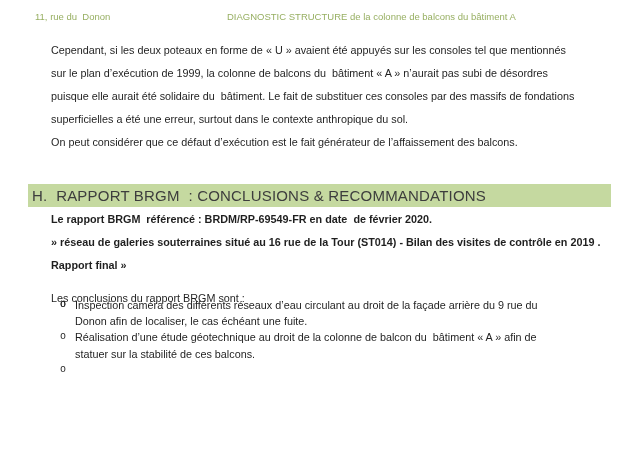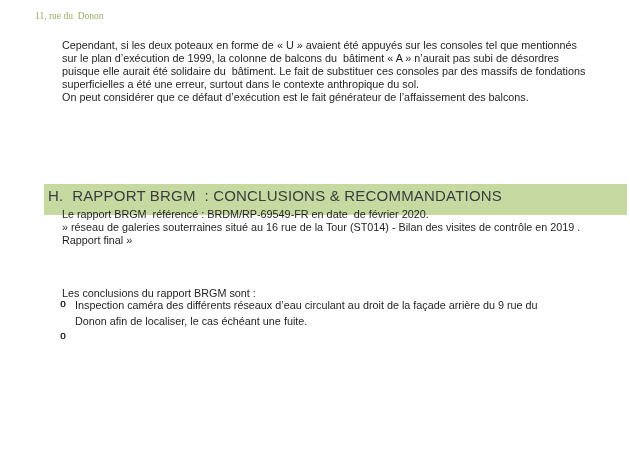--- a/index.html
+++ b/index.html
@@ -15,54 +15,54 @@
   .pre { white-space: pre-wrap; }
 
   
   .hdr {
     position: absolute;
     top: 11px;
     font-size: 9.5px;
     color: #97af62;
     white-space: pre;
   }
-  .hdr-left  { left: 35px; font-family: Liberation Serif, serif; }
+  .hdr-left  { left: 35px; }
   .hdr-right { left: 227px; }
 
   
   .body-text {
     position: absolute;
-    left: 62px;
+    left: 51px;
     width: 562px;
     font-size: 10.8px;
-    line-height: 13px;
+    line-height: 23px;
     color: #1f1f1f;
   }
   .intro { top: 39px; }
 
   
   .section-bar {
     position: absolute;
     top: 184px;
-    left: 44px;
+    left: 28px;
     width: 583px;
-    height: 31px;
+    height: 23px;
     background: #c5d9a0;
   }
   .section-bar .heading-text {
     display: block;
     padding-left: 4px;
     font-size: 15px;
     line-height: 23px;
     color: #3d3d3d;
     white-space: pre;
     letter-spacing: 0.2px;
   }
 
-  .reference { top: 208px; }
+  .reference { top: 208px; font-weight: bold; }
   .conclusions-intro { top: 279px; margin-top: 8px; }
 
   
   .bullet-list {
     position: absolute;
     top: 297px;
     left: 0;
     width: 630px;
   }
   .bullet-item {
@@ -85,20 +85,21 @@
     width: 545px;
   }
 </style>
 </head>
 <body>
 
 <div class="page">
 
   <span class="hdr hdr-left">11, rue du  Donon</span>
 
+  <span class="hdr hdr-right">DIAGNOSTIC STRUCTURE de la colonne de balcons du bâtiment A</span>
 
   <div class="body-text intro pre">Cependant, si les deux poteaux en forme de « U » avaient été appuyés sur les consoles tel que mentionnés
 sur le plan d’exécution de 1999, la colonne de balcons du  bâtiment « A » n’aurait pas subi de désordres
 puisque elle aurait été solidaire du  bâtiment. Le fait de substituer ces consoles par des massifs de fondations
 superficielles a été une erreur, surtout dans le contexte anthropique du sol.
 On peut considérer que ce défaut d’exécution est le fait générateur de l’affaissement des balcons.</div>
 
   <div class="section-bar">
     <span class="heading-text">H.  RAPPORT BRGM  : CONCLUSIONS &amp; RECOMMANDATIONS</span>
   </div>
@@ -116,20 +117,22 @@
     </div>
 
     <div class="bullet-item">
       <span class="bullet-marker">o</span>
       <div class="bullet-text pre">Inspection caméra des différents réseaux d’eau circulant au droit de la façade arrière du 9 rue du
 Donon afin de localiser, le cas échéant une fuite.</div>
     </div>
 
     <div class="bullet-item">
       <span class="bullet-marker">o</span>
+      <div class="bullet-text pre">Réalisation d’une étude géotechnique au droit de la colonne de balcon du  bâtiment « A » afin de
+statuer sur la stabilité de ces balcons.</div>
     </div>
 
     <div class="bullet-item">
       <span class="bullet-marker">o</span>
     </div>
 
   </div>
 
 </div>
 

